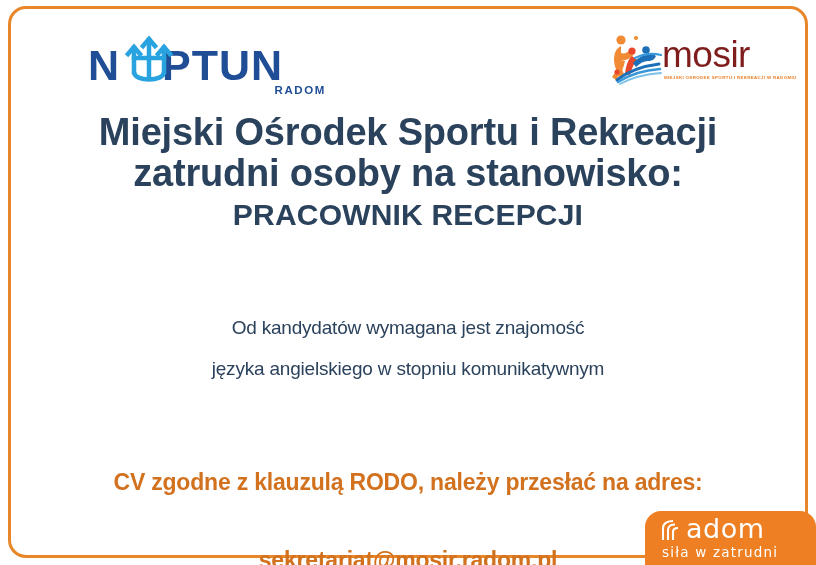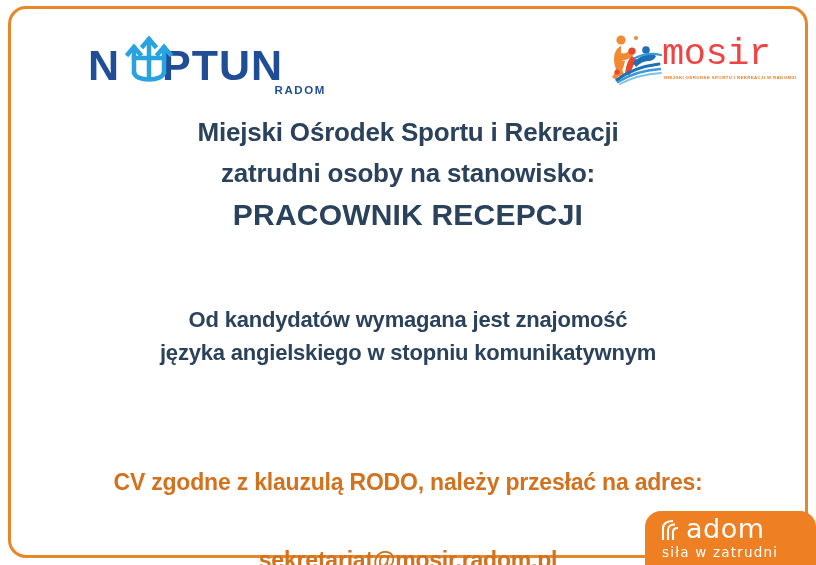--- a/index.html
+++ b/index.html
@@ -99,23 +99,23 @@
     position: absolute;
     left: 0;
     top: 0;
     width: 58px;
     height: 58px;
   }
   .mosir-word {
     position: absolute;
     left: 57px;
     top: 8px;
-    font-family: Liberation Mono, monospace;
+    font-family: Liberation Sans, sans-serif;
     font-size: 37px;
-    color: #ef4444;
+    color: #7f1d1d;
     line-height: 1;
     letter-spacing: -0.5px;
   }
   .mosir-tagline {
     position: absolute;
     left: 59px;
     top: 47px;
     font-size: 4.4px;
     letter-spacing: 0.35px;
     color: #ec7e24;
@@ -127,21 +127,21 @@
   .headline {
     position: absolute;
     left: 0;
     top: 112px;
     width: 816px;
     text-align: center;
     color: #2b425c;
   }
   .headline .l1,
   .headline .l2 {
-    font-size: 26px;
+    font-size: 38px;
     font-weight: bold;
     line-height: 41px;
     letter-spacing: -0.2px;
   }
   .headline .l3 {
     font-size: 30px;
     font-weight: bold;
     line-height: 42px;
     letter-spacing: 0.2px;
     text-align: center;
@@ -150,24 +150,25 @@
   .requirement {
     position: absolute;
     left: 0;
     top: 303px;
     width: 816px;
     text-align: center;
     color: #2b425c;
   }
   .requirement .r1,
   .requirement .r2 {
-    font-size: 22px;
-    font-weight: bold;
+    font-size: 19px;
+    font-weight: normal;
     line-height: 33px;
     letter-spacing: -0.2px;
+    margin-top: 8px;
   }
 
   .contact {
     position: absolute;
     left: 0;
     top: 421px;
     width: 816px;
     text-align: center;
     color: #d2711e;
   }

